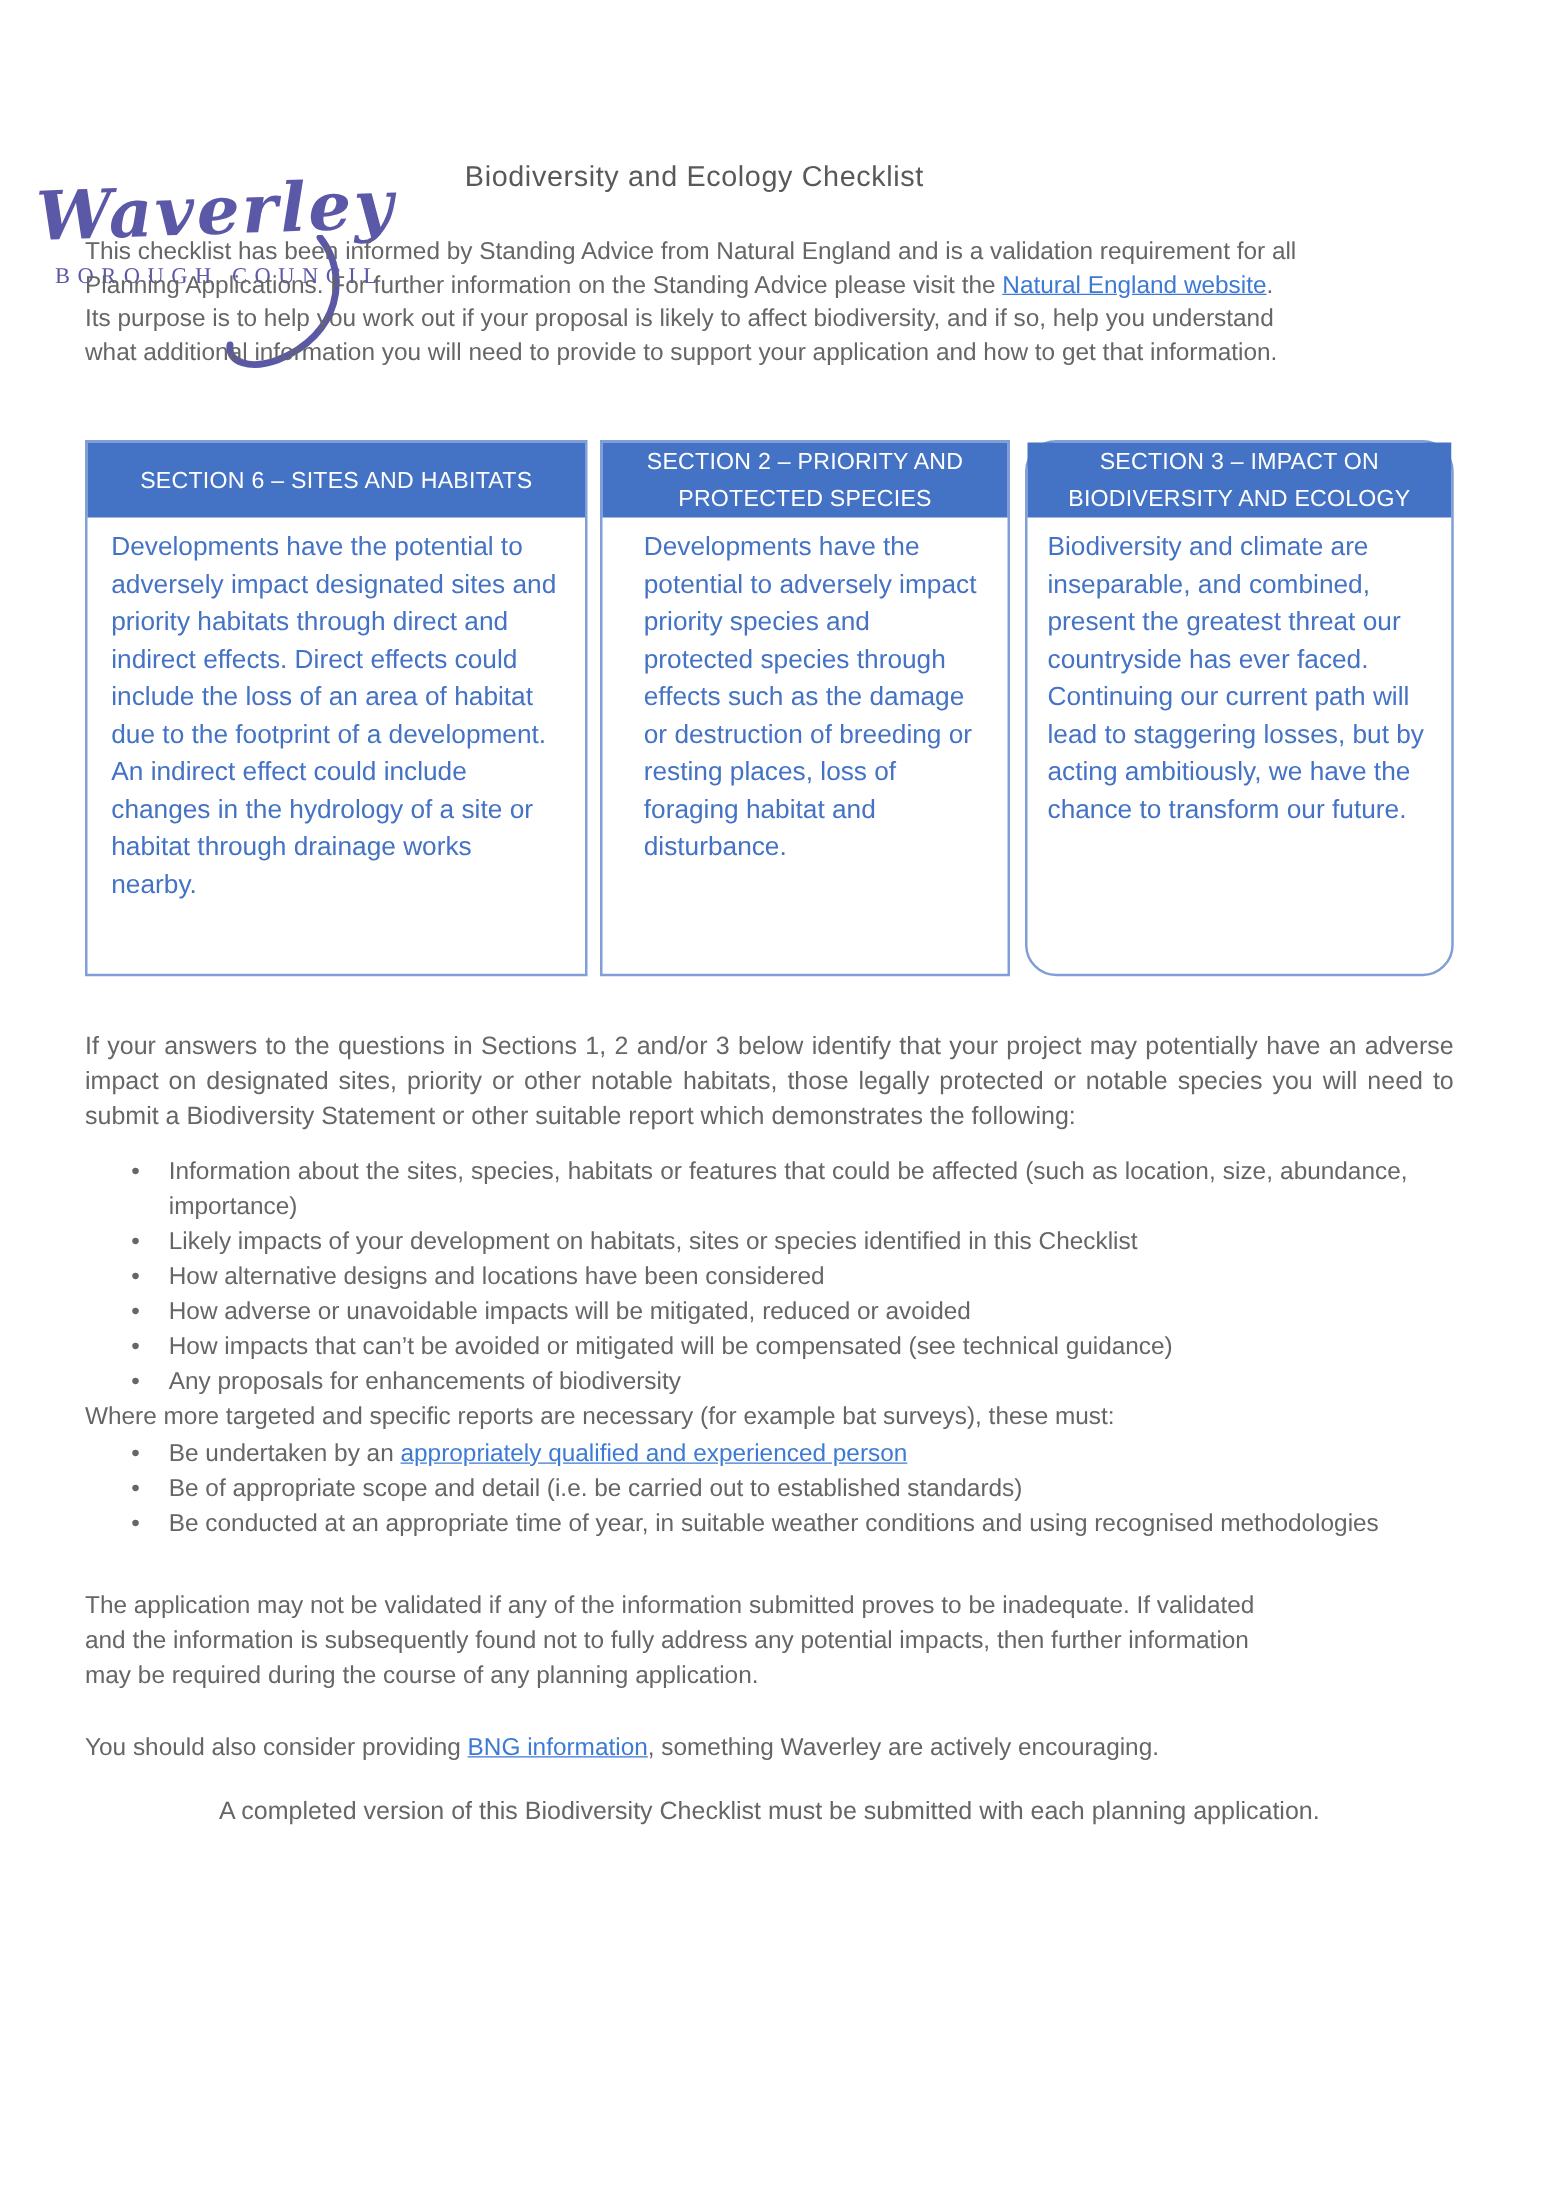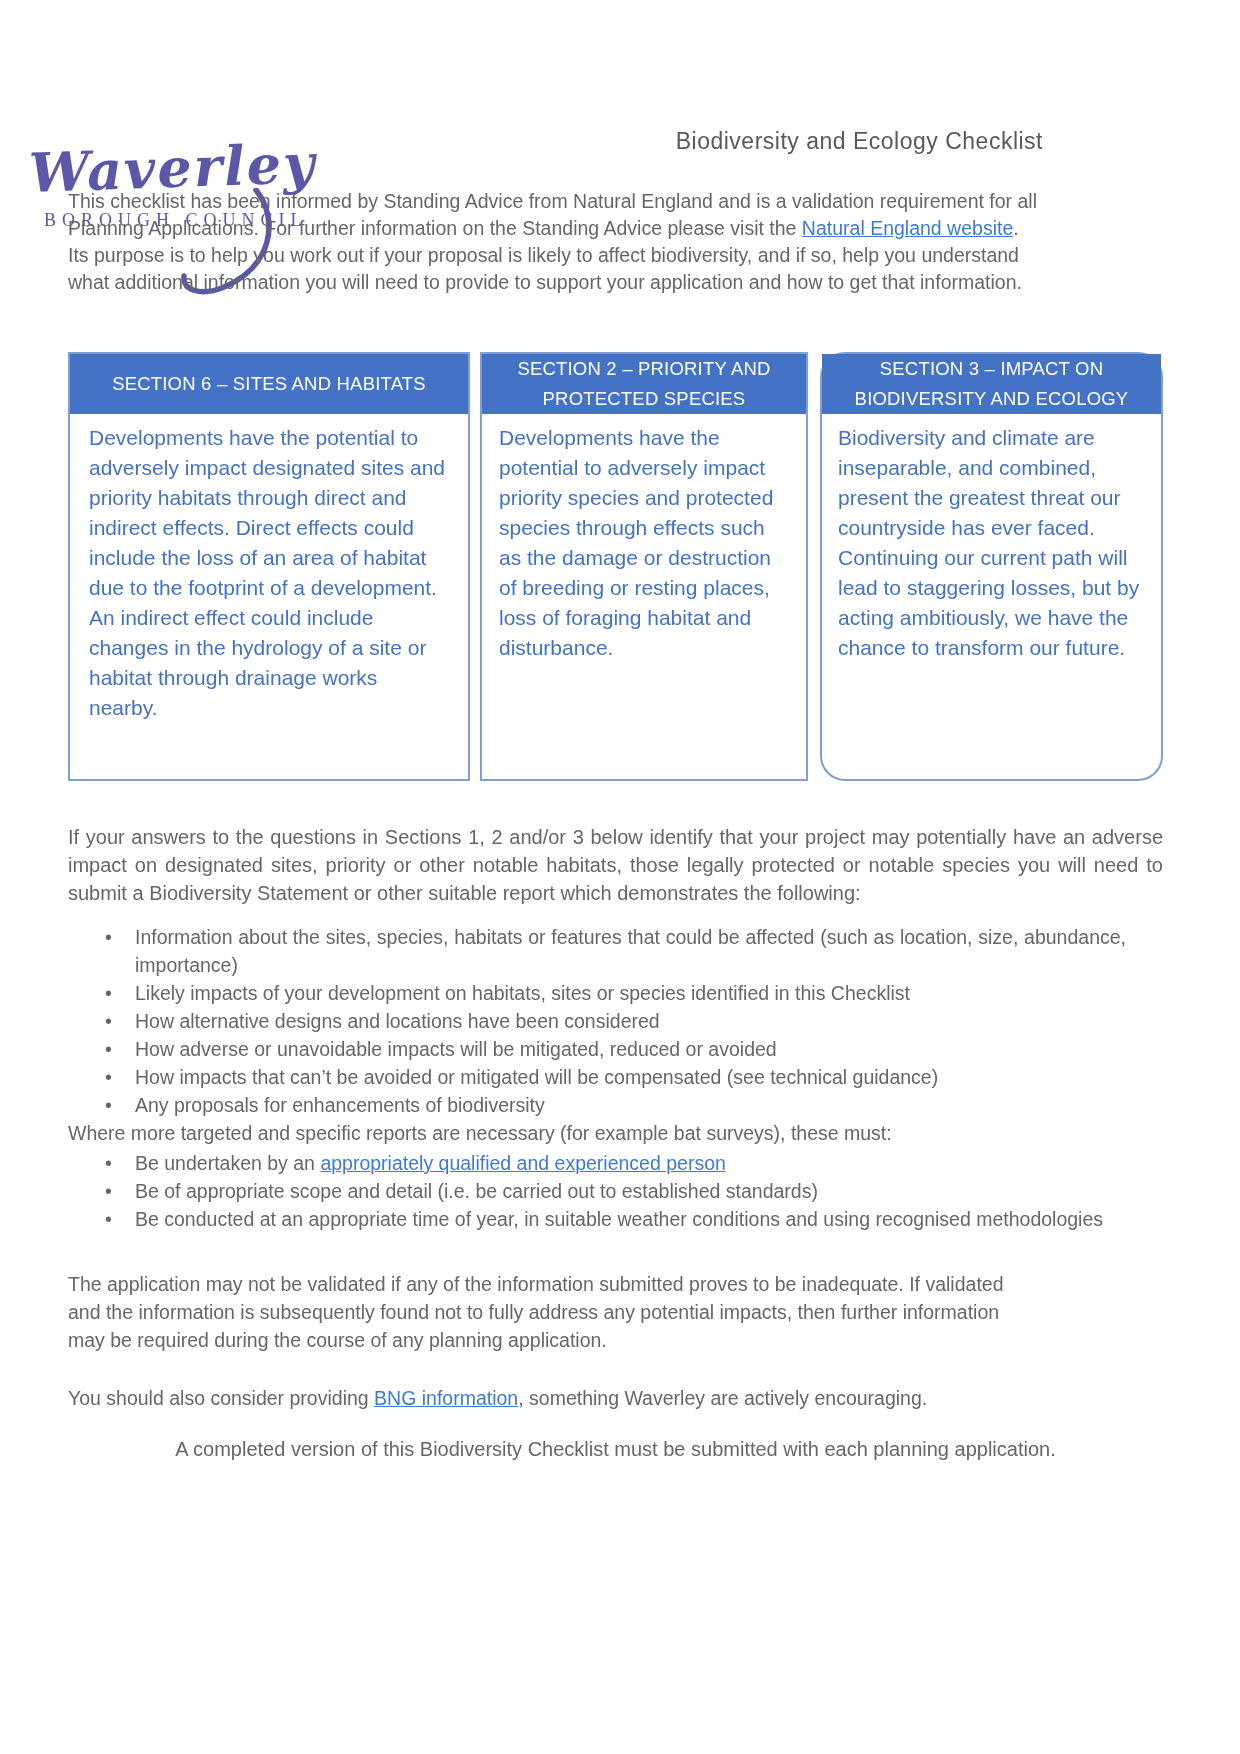--- a/index.html
+++ b/index.html
@@ -19,21 +19,21 @@
     transform:rotate(-2deg);transform-origin:left bottom;
   }
   .logo-sub{
     font-family:"Liberation Serif", serif;font-size:18px;color:#5b58a8;
     letter-spacing:6px;margin:10px 0 0 14px;white-space:nowrap;
   }
   .logo-tail{position:absolute;left:130px;top:42px;}
 
   
   .title{
-    margin:128px 0 0 0;width:975px;text-align:right;
+    margin:128px 0 0 0;width:975px;text-align:center;
     font-size:23px;font-weight:normal;color:#595959;letter-spacing:0.5px;
   }
 
   
   .intro{margin:33px 0 0 0;width:985px;font-size:19.5px;line-height:27px;color:#666666;}
   .block{display:block;}
 
   a.link{color:#3d7ad5;text-decoration:underline;cursor:pointer;}
 
   
@@ -45,21 +45,21 @@
   .box-header{
     background:#4472c4;color:#ffffff;text-align:center;
     font-size:18.5px;line-height:30px;padding:0 10px;letter-spacing:0.2px;
   }
   .box-header.one-line{padding:15px 10px;}
   .box-body{
     color:#4472c4;text-align:left;font-size:21px;line-height:30px;
     padding:9px 14px 12px 14px;flex:1;
   }
   .box1 .box-body{padding:9px 19px 12px 19px;}
-  .box2 .box-body{padding:9px 17px 12px 17px;}
+  .box2 .box-body{padding:9px 17px 12px 33px;}
   .box3 .box-body{padding:9px 16px 12px 16px;}
 
   
   .req-intro{margin:42px 0 0 0;width:1095px;font-size:20px;line-height:28px;text-align:justify;}
   ul.blist{list-style:none;margin:16px 0 0 0;padding:0 0 0 37px;width:1058px;box-sizing:border-box;}
   ul.blist2{margin-top:2px;}
   ul.blist li{display:flex;font-size:19.5px;line-height:28px;}
   .bullet-dot{flex:0 0 30px;color:#666666;}
   .bullet-text{flex:1;text-align:justify;}
   .bullet-text.no-justify{text-align:left;}

